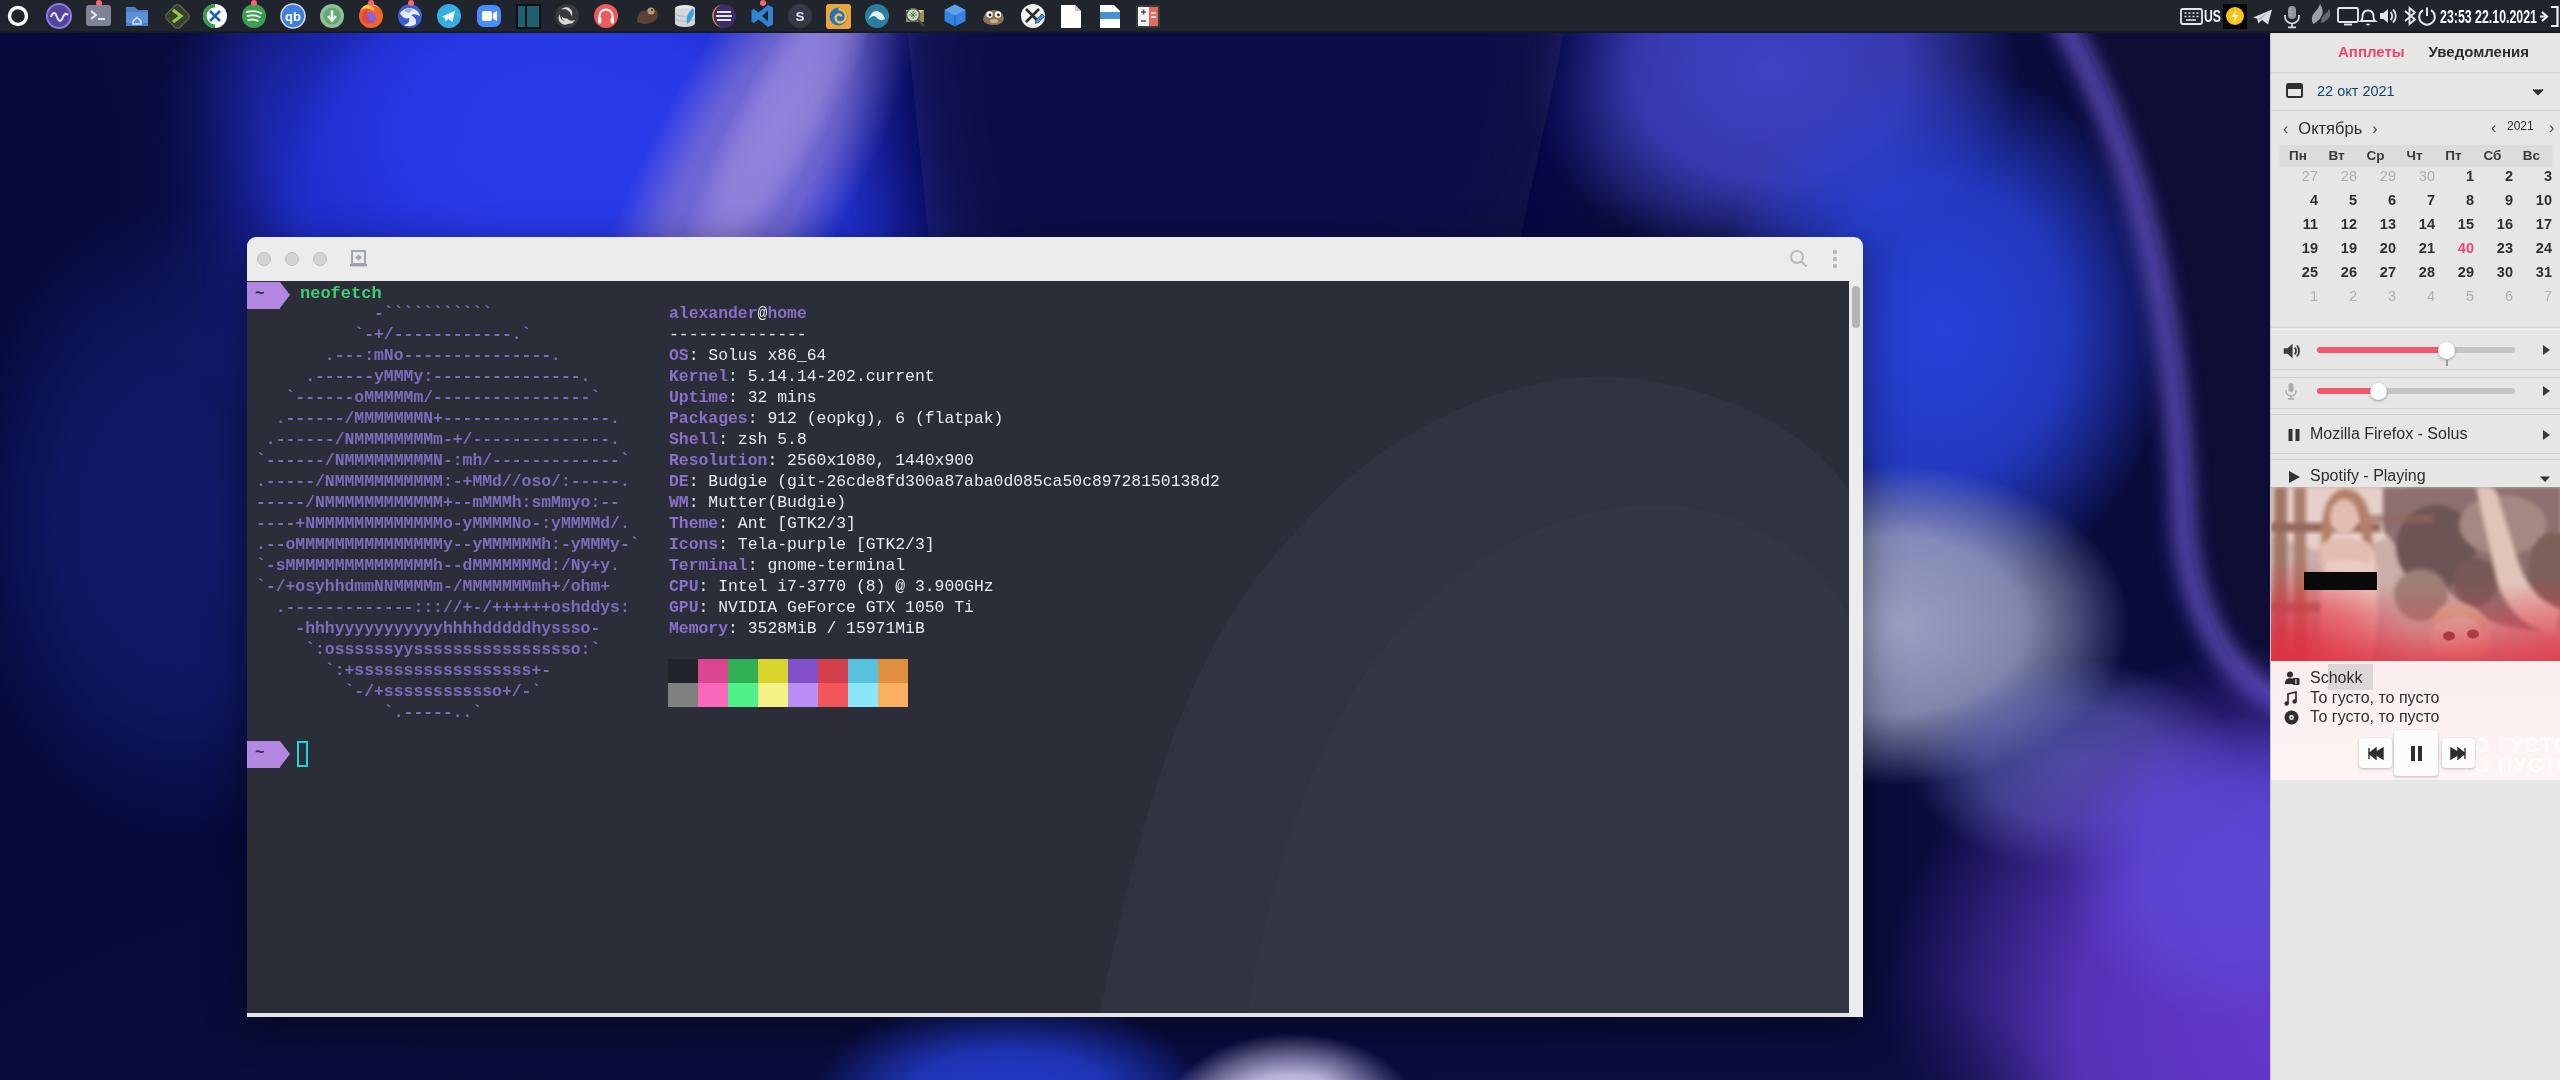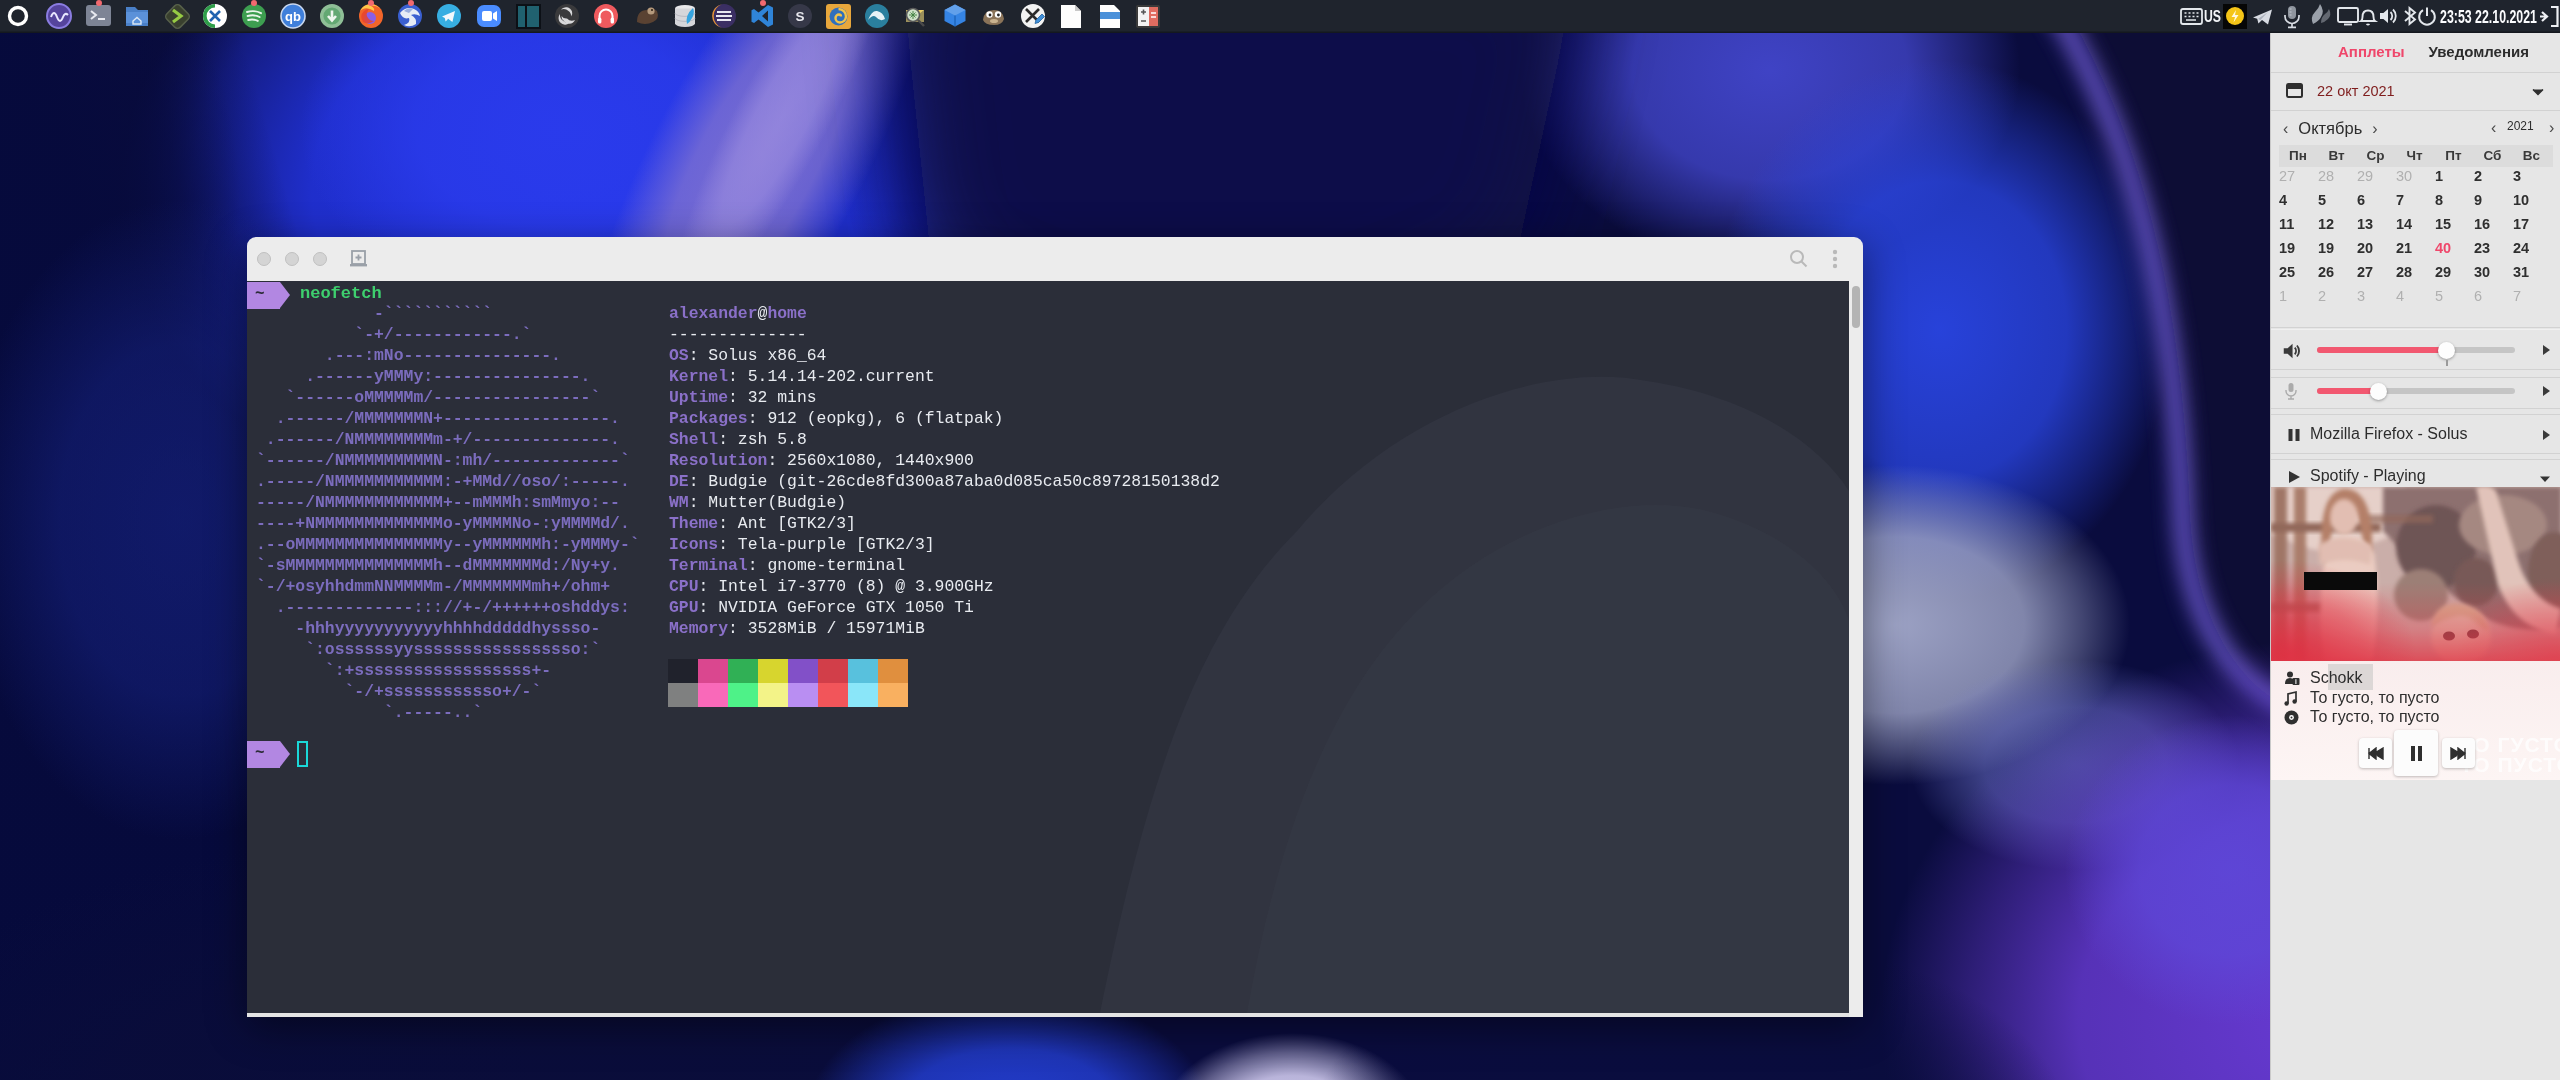--- a/index.html
+++ b/index.html
@@ -29,32 +29,32 @@
 .parrow:after{content:"";position:absolute;left:33px;top:0;border-left:10px solid #b287e2;border-top:13.5px solid transparent;border-bottom:13.5px solid transparent}
 .parrow span{position:absolute;left:8px;top:3px;font-family:"Liberation Mono",monospace;font-size:16px;color:#2c2c38;font-weight:bold}
 .pcmd{position:absolute;left:53px;top:2px;font-family:"Liberation Mono",monospace;font-size:17px;font-weight:bold;color:#3ecf6e}
 .pcursor{position:absolute;left:50px;top:0;width:11px;height:26px;border:2px solid #1ad8d8}
 
 #raven{position:absolute;left:2270px;top:33px;width:290px;height:1047px;background:#e6e6e6;border-left:1px solid #c9c9c9}
 #rtabs{position:absolute;top:10px;left:0;width:100%;text-align:center;font-size:15px;font-weight:bold}
 #rtabs .on{color:#ef476b;margin-right:24px;margin-left:36px}
 #rtabs .off{color:#2d2d2d}
 .rsep{position:absolute;left:0;width:100%;height:1px;background:#d2d2d2}
-#rdate{position:absolute;top:49px;left:15px;width:260px;font-size:14.5px;color:#7f1d1d}
+#rdate{position:absolute;top:49px;left:15px;width:260px;font-size:14.5px;color:#0c4a6e}
 #rdate svg{vertical-align:-3px;margin-right:10px}
 #rdate .dd{position:absolute;right:2px;top:6px;margin:0}
 #mnav{position:absolute;top:86px;left:12px;width:266px;font-size:16px;color:#2d2d2d}
 #mnav .nav{color:#4a4a4a;font-size:16px}
 #mname{margin:0 10px;font-size:16.5px}
 #yname{position:absolute;left:224px;font-size:12px}
 #calhead{position:absolute;top:112px;left:8px;width:274px;height:22px;background:#dcdcdc;display:flex;font-size:13.5px;font-weight:bold;color:#3a3a3a}
 #calhead span{width:39px;text-align:center;line-height:22px}
 #calhead span:first-child{width:38px}
 .calrow{position:absolute;left:8px;width:274px;display:flex;font-size:14.5px;font-weight:bold;color:#2f2f2f}
-.calrow span{width:39px;text-align:left}
+.calrow span{width:39px;text-align:right}
 .calrow .dim{color:#b0b0b0;font-weight:normal}
 .calrow .today{color:#ef476b}
 .slider{position:absolute;left:0;width:290px;height:30px}
 .sic{position:absolute;left:10px;top:5px}
 .track{position:absolute;left:46px;top:12px;width:198px;height:6px;border-radius:3px;background:#c5c5c5}
 .fill{position:absolute;left:46px;top:12px;height:6px;border-radius:3px;background:#f25870}
 .knob{position:absolute;top:6.5px;width:17px;height:17px;border-radius:50%;background:#fdfdfd;box-shadow:0 1px 3px rgba(0,0,0,.35)}
 .rarr{position:absolute;right:10px;top:9px}
 .tick{position:absolute;left:175px;top:25px;width:1.5px;height:6px;background:#9a9a9a}
 .mrow{position:absolute;left:0;width:290px;height:30px}

